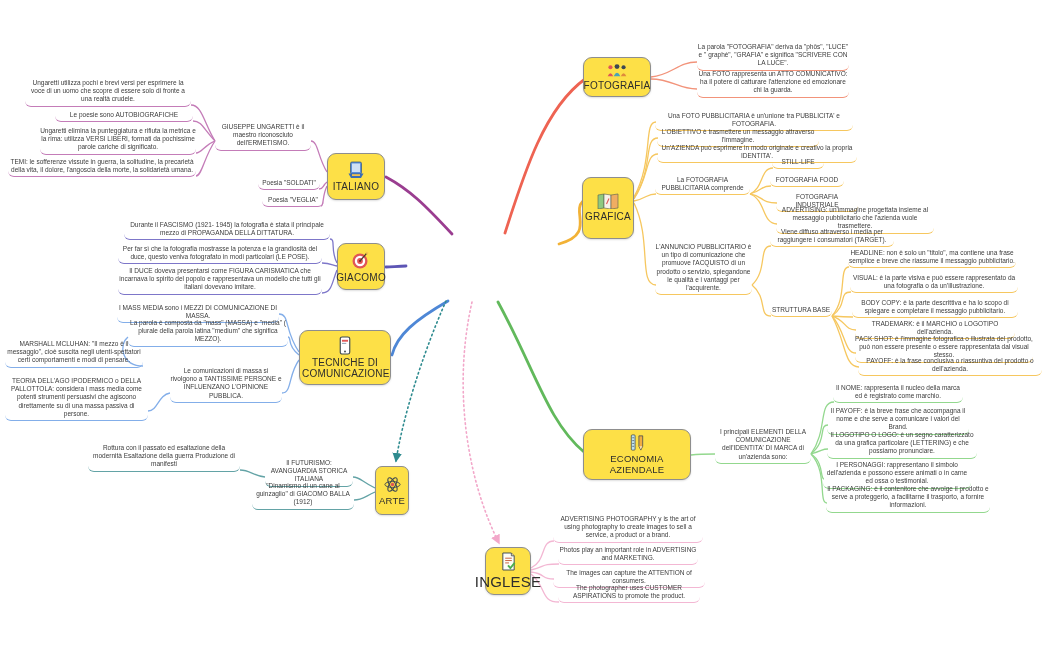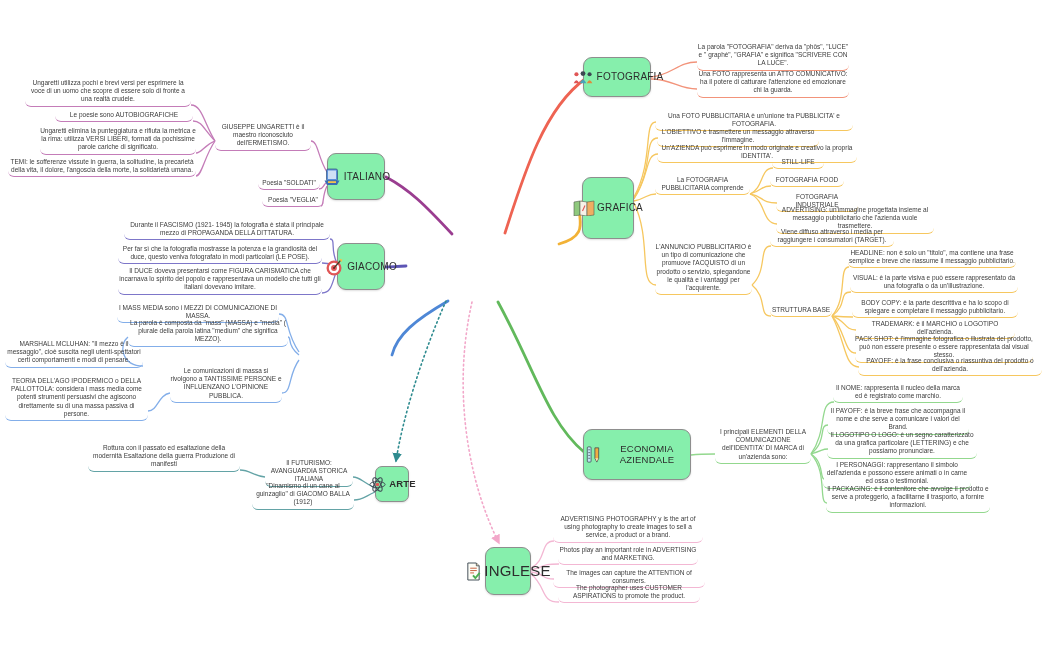--- a/index.html
+++ b/index.html
@@ -1,20 +1,20 @@
 <!DOCTYPE html>
 <html><head>
 <meta charset="utf-8">
 <style>
   html,body{margin:0;padding:0;background:#ffffff;}
   #canvas{position:relative;width:1050px;height:650px;background:#ffffff;overflow:hidden;
           font-family:"Liberation Sans",sans-serif;}
   svg.edges{position:absolute;left:0;top:0;pointer-events:none;}
-  .node{position:absolute;background:#86efac;border:1.3px solid #8e8e8e;border-radius:9px;
-        display:flex;align-items:center;justify-content:center;gap:2px;
+  .node{position:absolute;background:#fde047;border:1.3px solid #8e8e8e;border-radius:9px;
+        display:flex;flex-direction:column;align-items:center;justify-content:center;gap:2px;
         box-shadow:0 1px 2px rgba(0,0,0,.13);box-sizing:border-box;cursor:pointer;}
   .node .lbl{font-size:10px;color:#2d2d2d;text-align:center;line-height:1.15;letter-spacing:.2px;}
   .node svg{display:block;}
   #central{position:absolute;left:405px;top:231px;width:160px;height:71px;background:#d7342e;
            border:2px solid #ae2620;border-radius:36px;display:flex;flex-direction:column;
            align-items:center;justify-content:center;gap:1px;cursor:pointer;}
   #central .ttl{width:108px;text-align:center;color:#ffffff;font-weight:bold;font-size:9.5px;line-height:1.25;}
   .leaf{position:absolute;font-size:6.5px;line-height:1.26;text-align:center;color:#3b3b3b;
         padding-bottom:2px;border-bottom:1.6px solid #999;border-radius:0 0 6px 6px;cursor:pointer;}
   .u-fot{border-color:#f2937a;} .u-gra{border-color:#f6c75f;} .u-ita{border-color:#c47cb8;}
@@ -165,34 +165,45 @@
           <circle cx="9" cy="11" r="5.2" fill="#ffffff"></circle>
           <circle cx="9" cy="11" r="2.9" fill="#e05656"></circle>
           <circle cx="9" cy="11" r="1" fill="#7a1d1d"></circle>
           <path d="M9 11 L15.5 3.5" stroke="#4a3b2a" stroke-width="1.2"></path>
           <path d="M14.5 1.5 l3 1.2 l-1.4 2.6 z" fill="#f2c14e"></path>
         </svg>
       </span>
   <span class="lbl">GIACOMO</span>
 </div>
 
+<div class="node" style="left:299px;top:330px;width:92px;height:55px;">
+  <span>
+        <svg width="12" height="19" viewBox="0 0 12 20">
+          <rect x="1" y="1" width="10" height="18" rx="2" fill="#ffffff" stroke="#3d4852" stroke-width="1.2"></rect>
+          <rect x="2.8" y="4" width="6.4" height="2" fill="#e05656"></rect>
+          <rect x="2.8" y="7.2" width="4.5" height="1.2" fill="#9aabbd"></rect>
+          <circle cx="6" cy="16.3" r="1" fill="#3d4852"></circle>
+        </svg>
+      </span>
+  <span class="lbl" style="width:86px">TECNICHE DI COMUNICAZIONE</span>
+</div>
 
 <div class="node" style="left:583px;top:429px;width:108px;height:51px;">
   <span>
         <svg width="18" height="19" viewBox="0 0 18 20">
           <rect x="3" y="2" width="4" height="16" rx="1" fill="#bfe3ee" stroke="#3d4852" stroke-width=".8"></rect>
           <path d="M4 5 h2 M4 8 h2 M4 11 h2 M4 14 h2" stroke="#3d4852" stroke-width=".7"></path>
           <path d="M11 3 h4 v11 l-2 4 l-2 -4 z" fill="#f0ad42" stroke="#3d4852" stroke-width=".8"></path>
           <path d="M11.5 14 h3 l-1.5 3.4 z" fill="#f5e2c0"></path>
         </svg>
       </span>
   <span class="lbl" style="font-size:9.5px">ECONOMIA AZIENDALE</span>
 </div>
 
-<div class="node" style="left:375px;top:466px;width:34px;height:36px;border-radius:7px;font-weight:bold;">
+<div class="node" style="left:375px;top:466px;width:34px;height:49px;border-radius:7px;">
   <span>
         <svg width="19" height="19" viewBox="0 0 20 20">
           <g fill="none" stroke="#3d4852" stroke-width="1">
             <ellipse cx="10" cy="10" rx="8" ry="3.1"></ellipse>
             <ellipse cx="10" cy="10" rx="8" ry="3.1" transform="rotate(60 10 10)"></ellipse>
             <ellipse cx="10" cy="10" rx="8" ry="3.1" transform="rotate(120 10 10)"></ellipse>
           </g>
           <circle cx="10" cy="10" r="1.9" fill="#e05656"></circle>
         </svg>
       </span>

